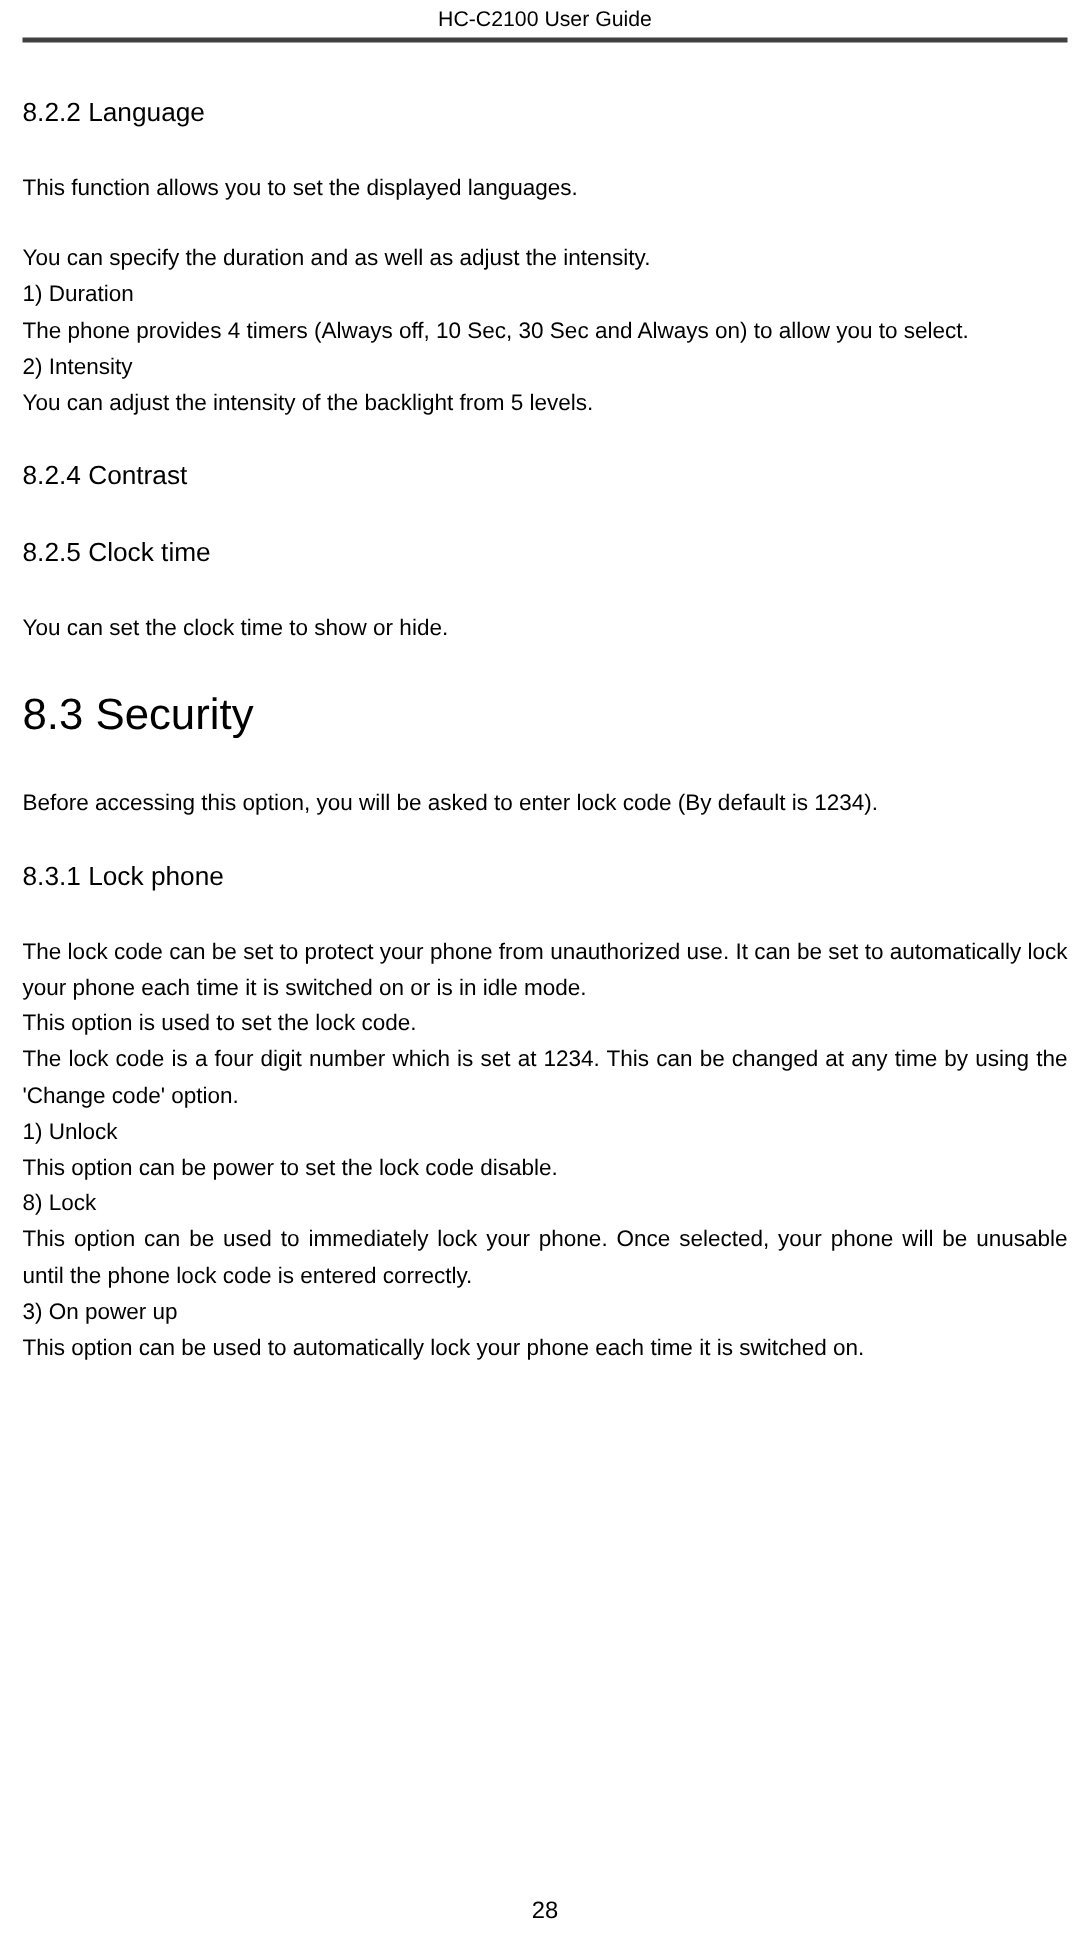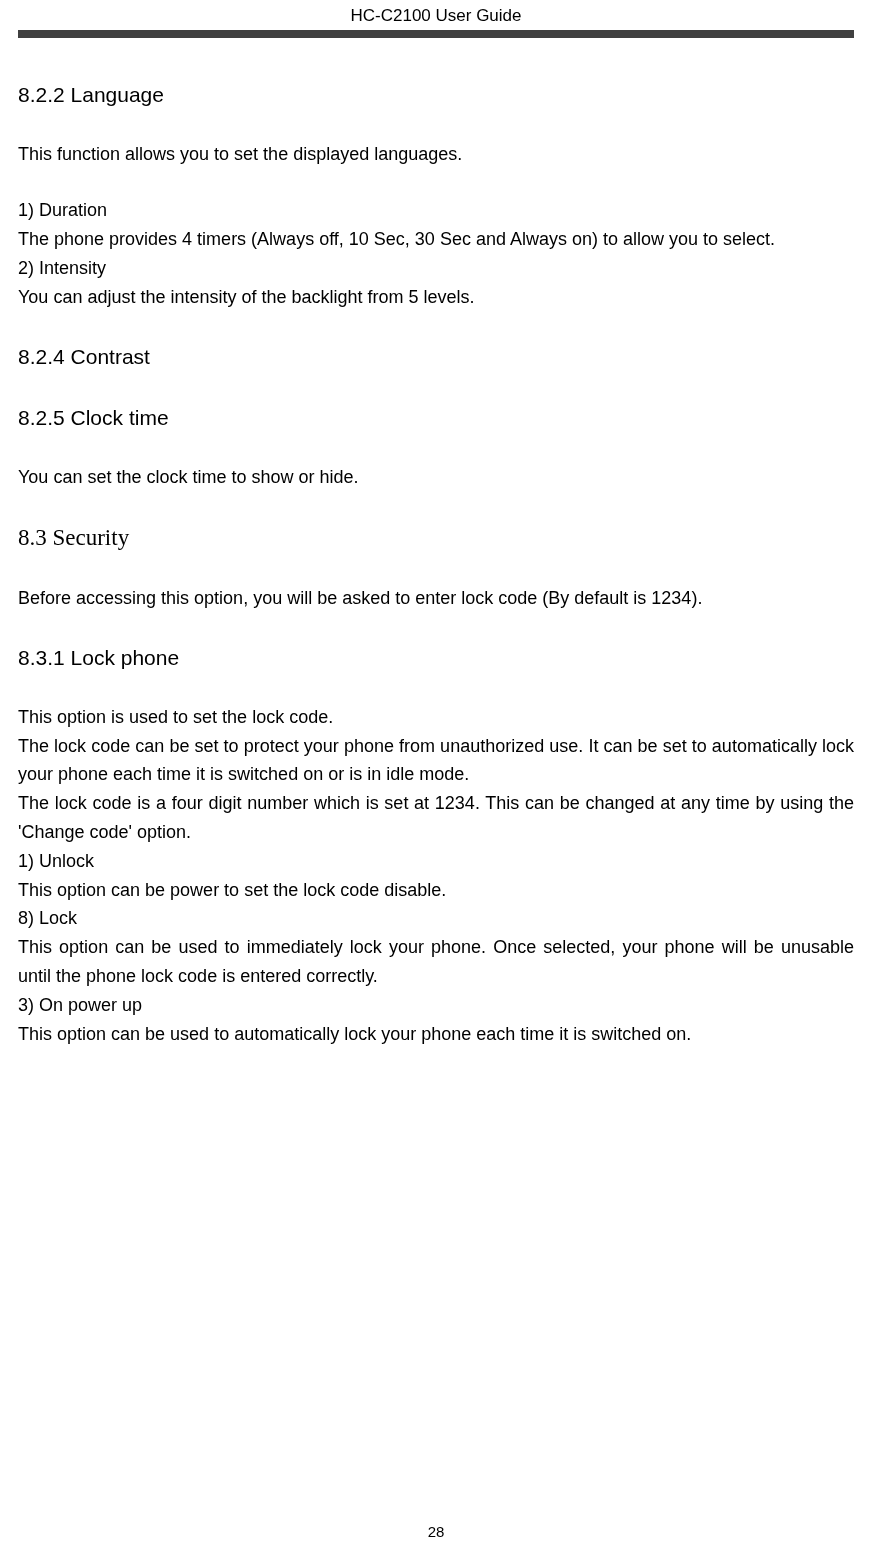--- a/index.html
+++ b/index.html
@@ -14,82 +14,82 @@
       box-sizing: border-box;
       position: relative;
     }
     .page {
       padding: 0 18px 0 18px;
     }
     .header {
       text-align: center;
       font-size: 17px;
       padding: 6px 0 4px 0;
-      border-bottom: 8px solid #404040;
+      border-bottom: 4px solid #404040;
     }
     .content {
       padding-top: 40px;
       line-height: 1.6;
     }
     .h-sub {
       font-size: 21px;
       margin: 0 0 28px 0;
     }
     .h-main {
-      font-size: 23px;
+      font-size: 35px;
       margin: 0 0 28px 0;
-      font-family: Liberation Serif, serif;
     }
     .para {
       margin: 0 0 28px 0;
     }
     .para-tight {
       margin: 0;
     }
     .justify {
       text-align: justify;
     }
     .footer {
       position: absolute;
       bottom: 14px;
       left: 0;
       right: 0;
       text-align: center;
-      font-size: 15px;
+      font-size: 19px;
     }
   </style>
 </head>
 <body>
 
 <div class="page">
   <div class="header">
     <span>HC-C2100 User Guide</span>
   </div>
 
   <div class="content">
 
     <div class="h-sub">8.2.2 Language</div>
     <div class="para">This function allows you to set the displayed languages.</div>
 
+    <div class="para-tight">You can specify the duration and as well as adjust the intensity.</div>
     <div class="para-tight">1)    Duration</div>
     <div class="para-tight justify">The phone provides 4 timers (Always off, 10 Sec, 30 Sec and Always on) to allow you to select.</div>
     <div class="para-tight">2)    Intensity</div>
     <div class="para">You can adjust the intensity of the backlight from 5 levels.</div>
 
     <div class="h-sub">8.2.4 Contrast</div>
 
     <div class="h-sub">8.2.5 Clock time</div>
     <div class="para">You can set the clock time to show or hide.</div>
 
     <div class="h-main">8.3 Security</div>
     <div class="para">Before accessing this option, you will be asked to enter lock code (By default is 1234).</div>
 
     <div class="h-sub">8.3.1 Lock phone</div>
+    <div class="para-tight justify">The lock code can be set to protect your phone from unauthorized use. It can be set to automatically lock your phone each time it is switched on or is in idle mode.</div>
     <div class="para-tight">This option is used to set the lock code.</div>
-    <div class="para-tight justify">The lock code can be set to protect your phone from unauthorized use. It can be set to automatically lock your phone each time it is switched on or is in idle mode.</div>
     <div class="para-tight justify">The lock code is a four digit number which is set at 1234. This can be changed at any time by using the 'Change code' option.</div>
     <div class="para-tight">1)    Unlock</div>
     <div class="para-tight">This option can be power to set the lock code disable.</div>
     <div class="para-tight">8)    Lock</div>
     <div class="para-tight justify">This option can be used to immediately lock your phone. Once selected, your phone will be unusable until the phone lock code is entered correctly.</div>
     <div class="para-tight">3)    On power up</div>
     <div class="para-tight">This option can be used to automatically lock your phone each time it is switched on.</div>
 
   </div>
 

